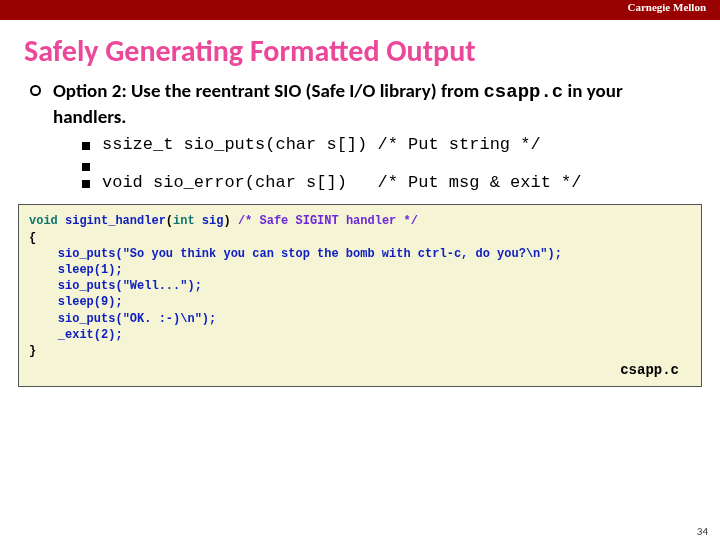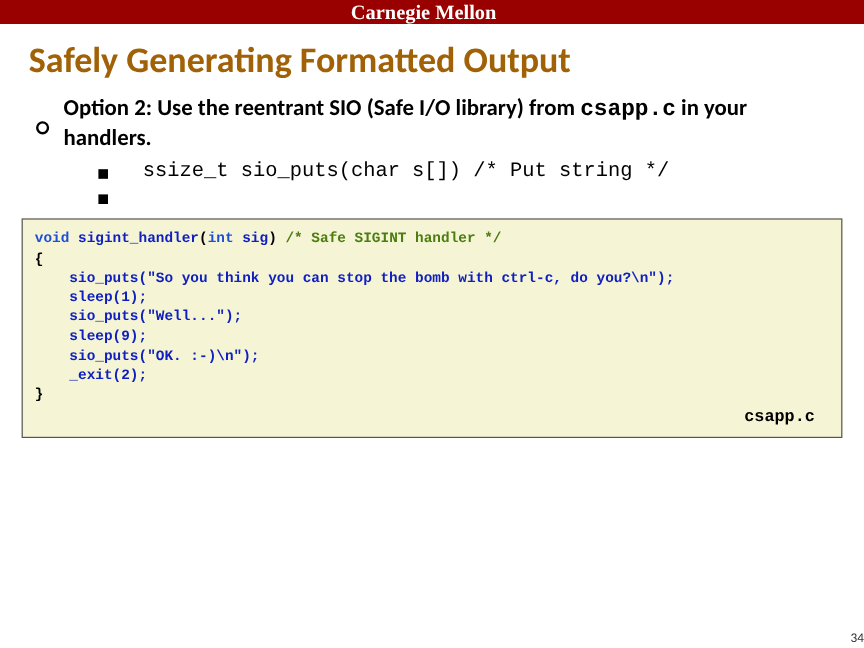--- a/index.html
+++ b/index.html
@@ -9,38 +9,38 @@
     background: #ffffff;
     font-family: Calibri, Arial, sans-serif;
     position: relative;
     overflow: hidden;
   }
   .header-bar {
     width: 100%;
     height: 20px;
     background: #990000;
     color: #ffffff;
-    text-align: center;
+    text-align: right;
     padding: 1px 14px 0 0;
-    font-size: 17px;
+    font-size: 11px;
     font-weight: bold;
     font-family: "Times New Roman", serif;
   }
   .slide-title {
     font-size: 30px;
     font-weight: bold;
-    color: #a16207;
+    color: #ec4899;
     padding: 12px 0 4px 24px;
   }
   .content {
     padding: 6px 30px 0 30px;
   }
   .circle-item {
     display: flex;
-    align-items: center;
+    align-items: flex-start;
     margin-bottom: 6px;
   }
   .circle-bullet {
     width: 11px;
     height: 11px;
     border: 2px solid #000;
     border-radius: 50%;
     flex-shrink: 0;
     margin-top: 6px;
     margin-right: 12px;
@@ -68,50 +68,49 @@
     height: 8px;
     background: #000;
     flex-shrink: 0;
     margin-top: 7px;
     margin-right: 12px;
   }
   .square-text {
     font-family: "Courier New", monospace;
     font-size: 17px;
     white-space: pre;
-    margin-left: 17px;
   }
   .code-block {
     margin: 10px 18px 0 18px;
     background: #f5f5d6;
     border: 1px solid #555;
     padding: 8px 10px 6px 10px;
     font-family: "Courier New", monospace;
     font-size: 12px;
     font-weight: bold;
     color: #1020c0;
     line-height: 1.35;
     white-space: pre;
   }
-  .kw { color: #1d4ed8; }
+  .kw { color: #0f766e; }
   .par { color: #000; }
-  .cmt { color: #4d7c0f; }
+  .cmt { color: #6d28d9; }
   .str { color: #1020c0; }
   .code-caption {
     text-align: right;
     color: #000;
     font-family: "Courier New", monospace;
     font-size: 14px;
     font-weight: bold;
     padding: 2px 12px 0 0;
   }
   .page-num {
     position: absolute;
     bottom: 2px;
-    right: 0;
+    right: 12px;
     font-size: 11px;
     color: #333;
   }
 </style>
 </head>
 <body>
 
 <div class="header-bar">
   <span>Carnegie Mellon</span>
 </div>
@@ -128,20 +127,24 @@
   </div>
 
   <div class="sub-list">
     <div class="square-item">
       <div class="square-bullet"></div>
       <div class="square-text">ssize_t sio_puts(char s[]) /* Put string */</div>
     </div>
     <div class="square-item">
       <div class="square-bullet"></div>
     </div>
+    <div class="square-item">
+      <div class="square-bullet"></div>
+      <div class="square-text">void sio_error(char s[])   /* Put msg &amp; exit */</div>
+    </div>
   </div>
 
 
 </div>
 
 <div class="code-block"><span class="kw">void</span><span> sigint_handler</span><span class="par">(</span><span class="kw">int</span><span> sig</span><span class="par">) </span><span class="cmt">/* Safe SIGINT handler */</span>
 <span class="par">{</span>
 <span>    sio_puts(</span><span class="str">"So you think you can stop the bomb with ctrl-c, do you?\n"</span><span>);</span>
 <span>    sleep(1);</span>
 <span>    sio_puts(</span><span class="str">"Well..."</span><span>);</span>

